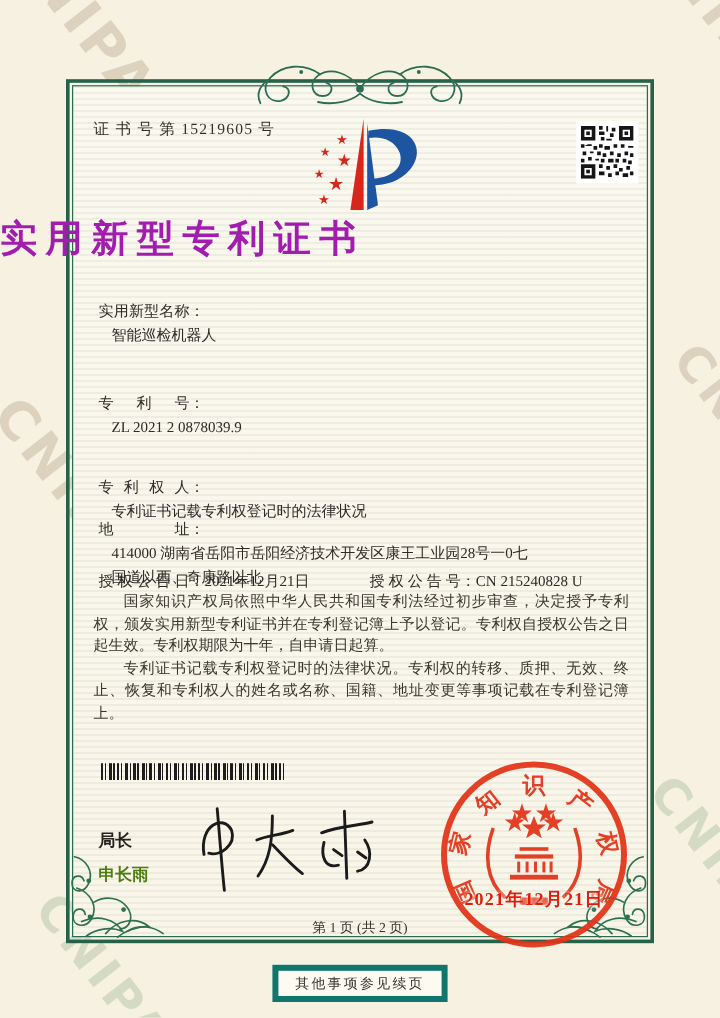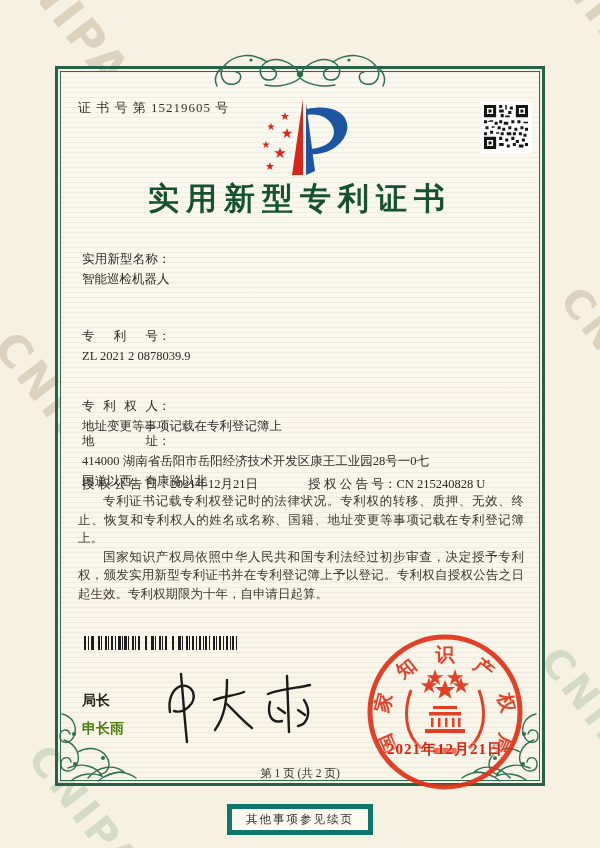--- a/index.html
+++ b/index.html
@@ -28,27 +28,27 @@
   .corner{position:absolute;z-index:2;}
   .corner.bl{left:58px;top:696px;}
   .corner.br{left:454px;top:696px;transform:scaleX(-1);}
 
   
   .content{position:absolute;inset:0;z-index:3;color:#2e2b27;padding-left:40px;}
   .cert-no{position:absolute;left:78px;top:99px;font-size:13px;letter-spacing:1px;color:#35322d;}
   .logo{position:absolute;left:240px;top:94px;}
   .qr{position:absolute;left:480px;top:101px;width:52px;height:52px;background:#fff;
       display:flex;align-items:center;justify-content:center;}
-  .title{position:absolute;left:0;top:178px;width:600px;text-align:center;
-         font-size:31px;font-weight:700;letter-spacing:7px;color:#14532d;}
+  .title{position:absolute;left:0;top:178px;width:600px;text-align:left;
+         font-size:31px;font-weight:700;letter-spacing:7px;color:#a21caf;}
 
   .row{position:absolute;left:82px;font-size:12.5px;line-height:20px;width:440px;}
   .lbl{display:inline-block;width:76px;text-align:justify;text-align-last:justify;vertical-align:top;}
   .colon{display:inline-block;vertical-align:top;}
-  .val{display:inline-block;width:352px;vertical-align:top;}
+  .val{display:inline-block;width:352px;vertical-align:top;margin-left:11px;}
   .row2{position:absolute;font-size:12.5px;line-height:20px;}
 
   .legal{position:absolute;left:78px;top:492px;width:446px;font-size:12.5px;
          line-height:18.5px;color:#3a362f;text-align:justify;}
   .legal p{margin:0;text-indent:2em;}
 
   .barcode{position:absolute;left:84px;top:636px;width:154px;height:14px;background:
      repeating-linear-gradient(90deg,#1c1c1c 0 2px,transparent 2px 3.5px,
         #1c1c1c 3.5px 4.5px,transparent 4.5px 7px,
         #1c1c1c 7px 9.5px,transparent 9.5px 10.5px,
@@ -176,37 +176,37 @@
       <span class="lbl">实用新型名称</span><span class="colon">：</span><span class="val">智能巡检机器人</span>
     </div>
 
 
     <div class="row" style="top:326px">
       <span class="lbl">专利号</span><span class="colon">：</span><span class="val">ZL 2021 2 0878039.9</span>
     </div>
 
 
     <div class="row" style="top:396px">
-      <span class="lbl">专利权人</span><span class="colon">：</span><span class="val">地址变更等事项记载在专利登记簿上</span>
+      <span class="lbl">专利权人</span><span class="colon">：</span><span class="val">专利证书记载专利权登记时的法律状况</span>
     </div>
 
     <div class="row" style="top:431px">
       <span class="lbl">地址</span><span class="colon">：</span><span class="val">414000 湖南省岳阳市岳阳经济技术开发区康王工业园28号一0七国道以西、奇康路以北</span>
     </div>
 
     <div class="row2" style="left:82px;top:474px;">
       <span class="lbl">授权公告日</span><span class="colon">：</span><span>2021年12月21日</span>
     </div>
     <div class="row2" style="left:308px;top:474px;">
       <span class="lbl">授权公告号</span><span class="colon">：</span><span>CN 215240828 U</span>
     </div>
 
     <div class="legal">
+      <p>国家知识产权局依照中华人民共和国专利法经过初步审查，决定授予专利权，颁发实用新型专利证书并在专利登记簿上予以登记。专利权自授权公告之日起生效。专利权期限为十年，自申请日起算。</p>
       <p>专利证书记载专利权登记时的法律状况。专利权的转移、质押、无效、终止、恢复和专利权人的姓名或名称、国籍、地址变更等事项记载在专利登记簿上。</p>
-      <p>国家知识产权局依照中华人民共和国专利法经过初步审查，决定授予专利权，颁发实用新型专利证书并在专利登记簿上予以登记。专利权自授权公告之日起生效。专利权期限为十年，自申请日起算。</p>
     </div>
 
     <div class="barcode"></div>
 
     <div class="director-label">局长</div>
     <div class="director-name">申长雨</div>
 
     <svg class="signature" width="170" height="82" viewBox="0 0 170 82">
       <g stroke="#1b1b1b" fill="none" stroke-width="2.4" stroke-linecap="round">
         <path d="M14,44 C10,20 30,10 37,24 C41,36 27,46 18,43"></path>

